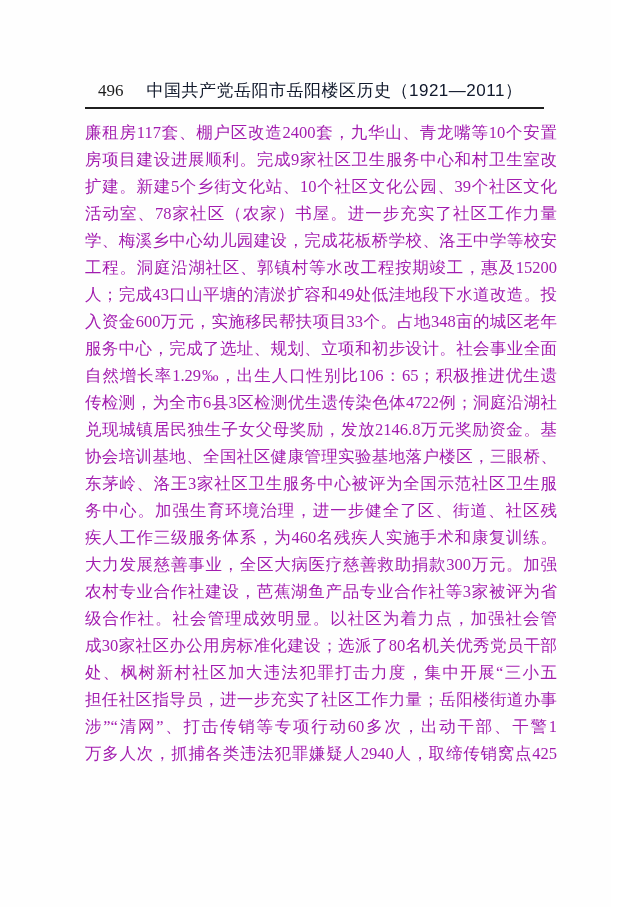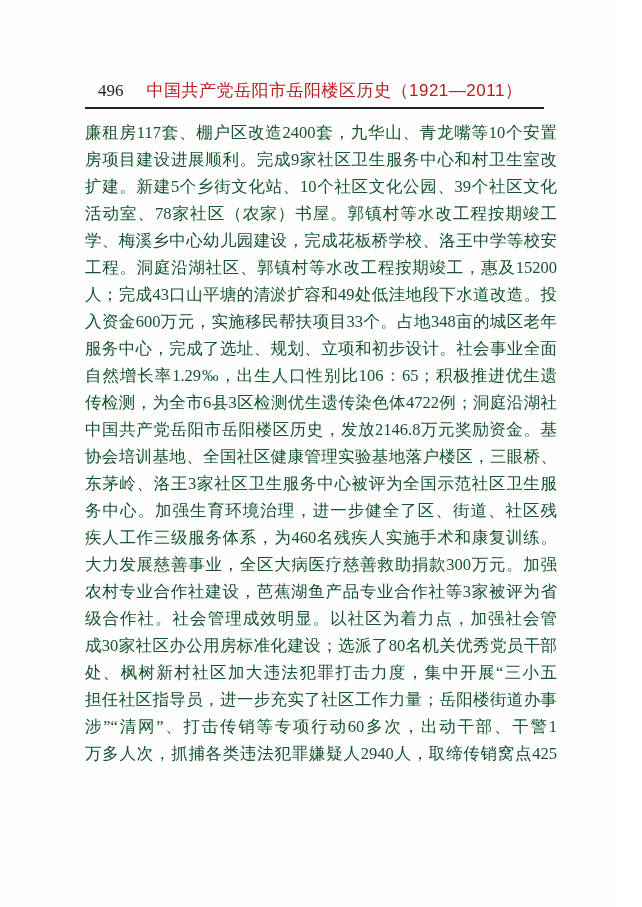--- a/index.html
+++ b/index.html
@@ -29,38 +29,38 @@
     font-family: "Liberation Serif", "DejaVu Serif", serif;
     font-size: 17px;
     color: #1c1c1c;
   }
   .booktitle {
     font-family: "Liberation Sans", "DejaVu Sans", sans-serif;
     font-size: 17px;
     font-weight: 500;
     letter-spacing: 0.5px;
     margin-left: 23px;
-    color: #b91c1c;
+    color: #0f172a;
   }
   .rule {
     position: absolute;
     left: 85px;
     top: 107px;
     width: 459px;
     height: 2px;
     background: #1f1f1f;
   }
   .bodytext {
     position: absolute;
     left: 85px;
     top: 119px;
     width: 472px;
     font-family: "Liberation Serif", "DejaVu Serif", serif;
     font-size: 16.5px;
-    color: #14532d;
+    color: #a21caf;
   }
   .line {
     height: 27px;
     line-height: 27px;
     overflow: hidden;
     text-align: justify;
     text-align-last: justify;
     text-justify: inter-character;
   }
 </style>
@@ -73,29 +73,29 @@
     <span class="pagenum">496</span>
     <span class="booktitle">中国共产党岳阳市岳阳楼区历史（1921—2011）</span>
   </div>
 
   <div class="rule"></div>
 
   <div class="bodytext">
     <div class="line">廉租房117套、棚户区改造2400套，九华山、青龙嘴等10个安置</div>
     <div class="line">房项目建设进展顺利。完成9家社区卫生服务中心和村卫生室改</div>
     <div class="line">扩建。新建5个乡街文化站、10个社区文化公园、39个社区文化</div>
-    <div class="line">活动室、78家社区（农家）书屋。郭镇村等水改工程按期竣工</div>
+    <div class="line">活动室、78家社区（农家）书屋。进一步充实了社区工作力量</div>
     <div class="line">学、梅溪乡中心幼儿园建设，完成花板桥学校、洛王中学等校安</div>
     <div class="line">工程。洞庭沿湖社区、郭镇村等水改工程按期竣工，惠及15200</div>
     <div class="line">人；完成43口山平塘的清淤扩容和49处低洼地段下水道改造。投</div>
     <div class="line">入资金600万元，实施移民帮扶项目33个。占地348亩的城区老年</div>
     <div class="line">服务中心，完成了选址、规划、立项和初步设计。社会事业全面</div>
     <div class="line">自然增长率1.29‰，出生人口性别比106：65；积极推进优生遗</div>
     <div class="line">传检测，为全市6县3区检测优生遗传染色体4722例；洞庭沿湖社区</div>
-    <div class="line">中国共产党岳阳市岳阳楼区历史，发放2146.8万元奖励资金。基</div>
+    <div class="line">兑现城镇居民独生子女父母奖励，发放2146.8万元奖励资金。基</div>
     <div class="line">协会培训基地、全国社区健康管理实验基地落户楼区，三眼桥、</div>
     <div class="line">东茅岭、洛王3家社区卫生服务中心被评为全国示范社区卫生服</div>
     <div class="line">务中心。加强生育环境治理，进一步健全了区、街道、社区残</div>
     <div class="line">疾人工作三级服务体系，为460名残疾人实施手术和康复训练。</div>
     <div class="line">大力发展慈善事业，全区大病医疗慈善救助捐款300万元。加强</div>
     <div class="line">农村专业合作社建设，芭蕉湖鱼产品专业合作社等3家被评为省</div>
     <div class="line">级合作社。社会管理成效明显。以社区为着力点，加强社会管</div>
     <div class="line">成30家社区办公用房标准化建设；选派了80名机关优秀党员干部</div>
     <div class="line">处、枫树新村社区加大违法犯罪打击力度，集中开展“三小五</div>
     <div class="line">担任社区指导员，进一步充实了社区工作力量；岳阳楼街道办事</div>

